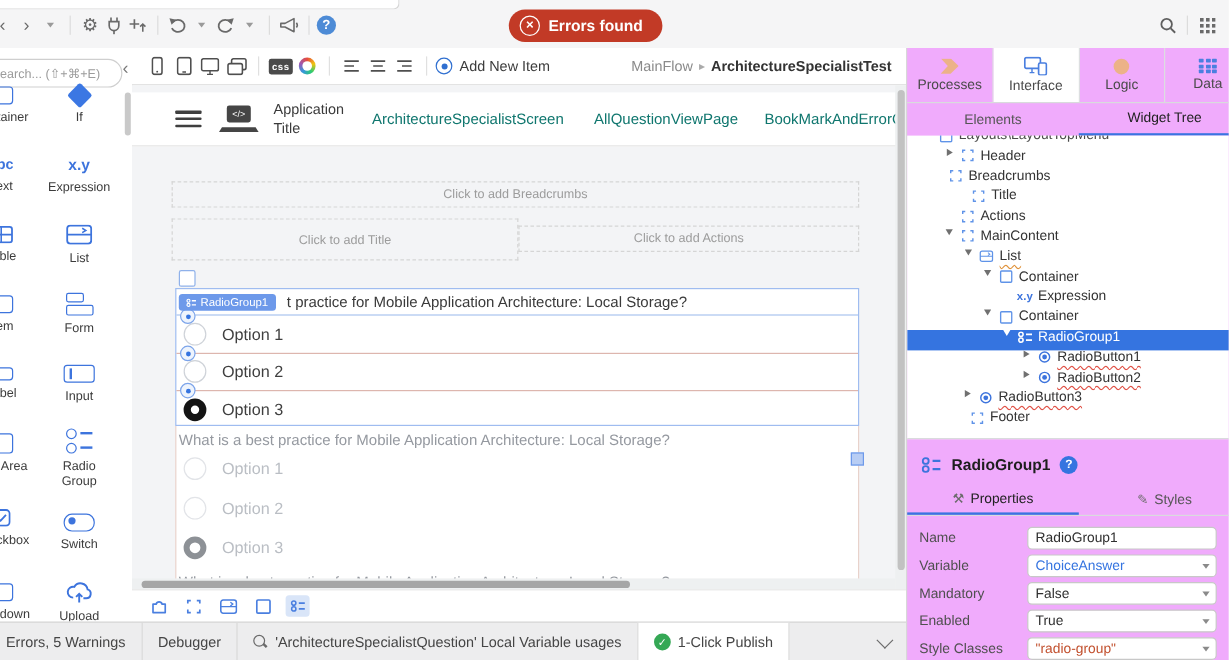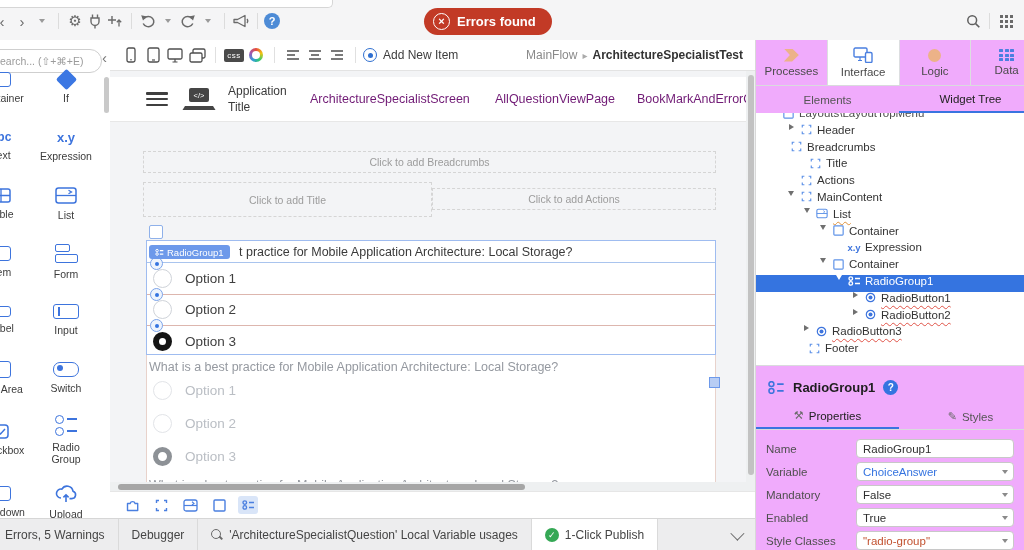--- a/index.html
+++ b/index.html
@@ -40,38 +40,38 @@
   .rgic .r{display:flex;align-items:center;gap:3px}
   .rgic .c{width:7px;height:7px;border:1.5px solid #3d74dd;border-radius:50%}
   .rgic .d{width:10px;height:0;border-top:2px solid #3d74dd}
   .cutbox{width:18px;height:13px;border:1.5px solid #3d74dd;border-radius:3px}
   .tbx-sb{position:absolute;right:1px;top:37px;width:5px;height:36px;background:#c9c9c9;border-radius:3px}
   
   .canvasbar{position:absolute;left:110px;top:40px;width:645px;height:31px;background:#fff;border-bottom:1px solid #e3e3e3;
              display:flex;align-items:center;padding-left:10px;box-sizing:border-box}
   .cb-sep{width:1px;height:16px;background:#e0e0e0;margin:0 7px}
   .cb-ic{display:flex;align-items:center;justify-content:center;width:22px;height:20px}
-  .cssbadge{width:20px;height:13px;background:#4a4a4a;border-radius:2px;color:#fff;font-size:8px;font-weight:normal;
+  .cssbadge{width:20px;height:13px;background:#4a4a4a;border-radius:2px;color:#fff;font-size:8px;font-weight:bold;
             display:flex;align-items:center;justify-content:center;letter-spacing:.5px}
   .palette{width:14px;height:14px;border-radius:50%;background:conic-gradient(#e84c3d,#f1c40f,#2ecc71,#3498db,#9b59b6,#e84c3d);
            display:flex;align-items:center;justify-content:center}
   .palette::after{content:"";width:8px;height:8px;border-radius:50%;background:#fff}
   .radioblue{width:12px;height:12px;border:1.5px solid #2f6fd0;border-radius:50%;display:flex;align-items:center;justify-content:center}
   .radioblue::after{content:"";width:5px;height:5px;border-radius:50%;background:#2f6fd0}
   .addnew{font-size:12px;color:#3c3c3c;margin-left:6px}
   .crumb{margin-left:auto;padding-right:12px;font-size:12px;color:#8a8a8a;display:flex;align-items:center;gap:5px;white-space:nowrap}
   .crumb b{color:#333}
   .crumb .sep{color:#aaa;font-size:10px}
   
   .canvasbody{position:absolute;left:110px;top:71px;width:645px;height:420px;background:#f3f4f6;overflow:hidden}
   .appheader{position:absolute;left:0;top:6px;width:100%;height:44px;background:#fff;border-bottom:1px solid #e7e7e7}
   .burger{position:absolute;left:36px;top:15px;width:22px}
   .burger div{height:2.6px;background:#3f3f3f;border-radius:1px;margin-bottom:3.2px}
   .apptitle{position:absolute;left:118px;top:7px;font-size:12px;color:#3a3a3a;line-height:1.3}
-  .navitem{position:absolute;top:15px;font-size:12.5px;color:#701a75;white-space:nowrap}
+  .navitem{position:absolute;top:15px;font-size:12.5px;color:#0f766e;white-space:nowrap}
   .ph{position:absolute;border:1px dashed #d5d5d5;color:#9c9c9c;font-size:10.5px;display:flex;align-items:center;justify-content:center}
   .sqmark{position:absolute;left:39px;top:154px;width:12px;height:12px;border:1.5px solid #8fb1ea;border-radius:2px;background:#fff}
   
   .rgsel{position:absolute;left:36px;top:169px;width:570px;height:115px;border:1px solid #9fbcf0;background:#fff;box-sizing:border-box}
   .qrow{height:21px;display:flex;align-items:center;padding-left:8px;font-size:12.5px;color:#3a3a3a;border-bottom:1px solid #a9c4ee;white-space:nowrap;overflow:hidden}
   .orow{height:30.5px;display:flex;align-items:center;padding-left:6px;border-bottom:1px solid #ddb6ae;gap:13px}
   .orow:last-child{border-bottom:none}
   .copt{width:19px;height:19px;border-radius:50%;border:1px solid #cfd3d9;background:#fff;box-sizing:border-box;flex:none}
   .copt.on{border:6px solid #141414}
   .olab{font-size:13.5px;color:#3f3f3f}
@@ -310,36 +310,36 @@
         <span class="formic">
             <span class="f1"></span>
             <span class="f2"></span>
           </span>
         <span class="tbx-lab">Form</span>
       </div>
       <div class="tbx-item">
         <span class="inputic"></span>
         <span class="tbx-lab">Input</span>
       </div>
-      <div class="tbx-item">
-        <span class="switchic"></span>
-        <span class="tbx-lab">Switch</span>
-      </div>
       <div class="tbx-item tall">
         <span class="rgic">
           <span class="r">
               <span class="c"></span>
               <span class="d"></span>
             </span>
           <span class="r">
               <span class="c"></span>
               <span class="d"></span>
             </span>
         </span>
         <span class="tbx-lab" style="width:44px">Radio Group</span>
+      </div>
+      <div class="tbx-item">
+        <span class="switchic"></span>
+        <span class="tbx-lab">Switch</span>
       </div>
       <div class="tbx-item">
         <svg width="24" height="20" viewBox="0 0 24 20">
             <path d="M7 15 a4.5 4.5 0 1 1 .9-8.9 A6 6 0 0 1 19 8.2 a3.8 3.8 0 0 1 -1.2 7.4 h-2.3" fill="none" stroke="#3d74dd" stroke-width="1.6"></path>
             <path d="M12 19 v-7 M9.4 14.4 L12 11.8 l2.6 2.6" fill="none" stroke="#3d74dd" stroke-width="1.6"></path>
           </svg>
         <span class="tbx-lab">Upload</span>
       </div>
     </div>
     <div class="tbx-sb"></div>

